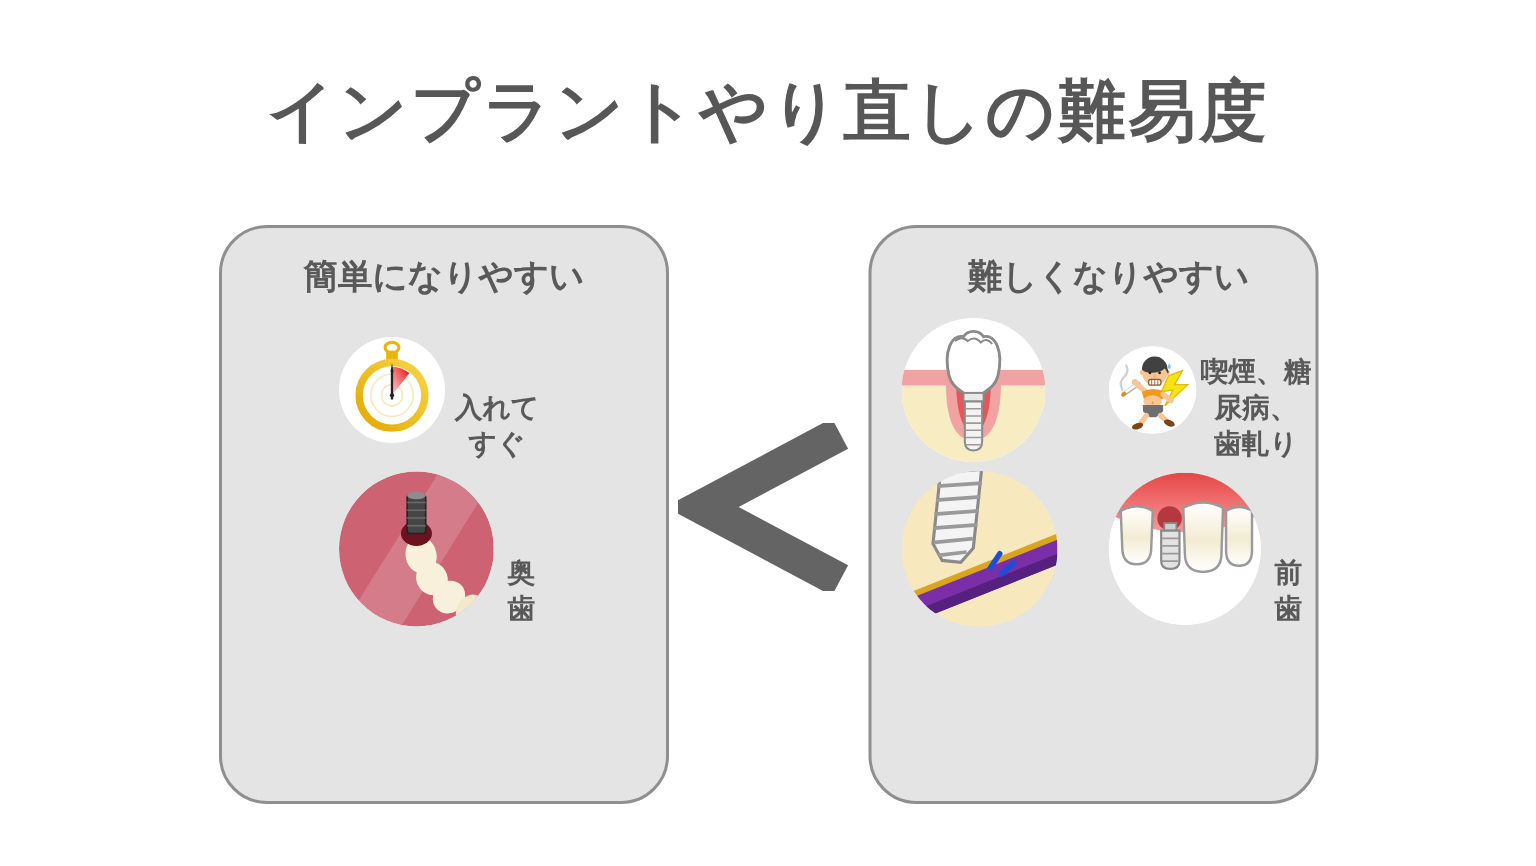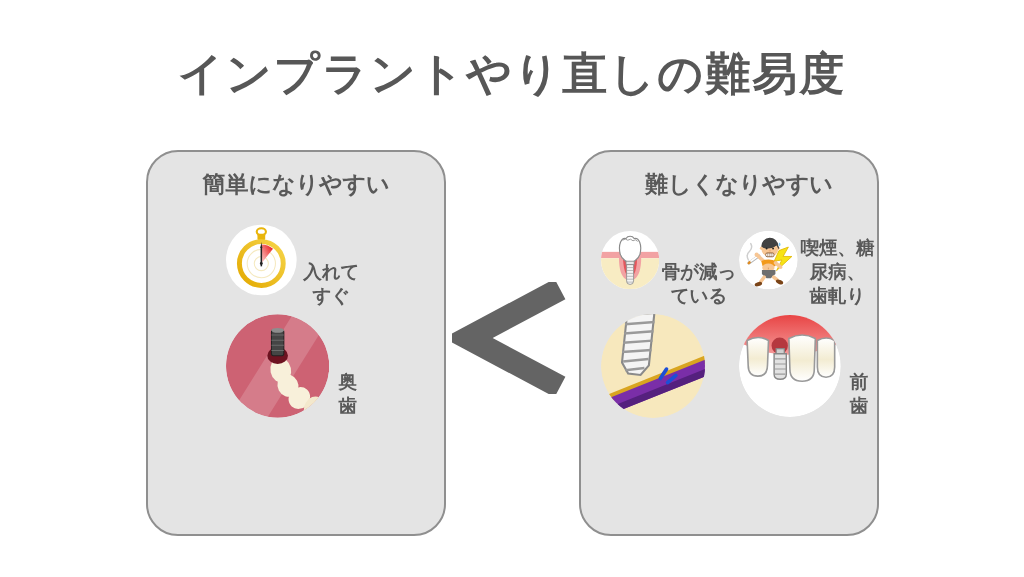--- a/index.html
+++ b/index.html
@@ -148,21 +148,20 @@
             <path d="M31,47 C31,47 29.5,85 50,85 C70.5,85 69,47 69,47 L69,36 L31,36 Z" fill="#f2a2a3"></path>
             <path d="M38,47 C38,47 38,79 50,79 C62,79 62,47 62,47 Z" fill="#e4565c"></path>
             <path d="M33,40 C29,23 35,11 43,13 C46,8 54,8 57,13 C65,11 71,23 67,40 C65,48 59,50 56,53 L44,53 C41,50 35,48 33,40 Z" fill="#ffffff" stroke="#8a8a8a" stroke-width="2"></path>
             <path d="M37,16 q5,-4 9,0 q5,-4 9,1 q4,-4 8,1" fill="none" stroke="#8a8a8a" stroke-width="1.4"></path>
             <rect x="43" y="52" width="14" height="6" fill="#e9e9e9" stroke="#8a8a8a" stroke-width="1.4"></rect>
             <path d="M44,58 h12 v28 q0,6 -6,6 q-6,0 -6,-6 Z" fill="#f3f3f3" stroke="#8a8a8a" stroke-width="1.4"></path>
             <path d="M44,63 h12 M44,68 h12 M44,73 h12 M44,78 h12 M44,83 h12 M44,88 h11" stroke="#9a9a9a" stroke-width="1.1"></path>
           </g>
         </svg>
       </div>
-      <div class="cell-label">骨が減っている</div>
     </div>
 
     <div class="cell">
       <div class="icon-wrap">
         <svg viewBox="0 0 100 100">
           <defs>
               <clipPath id="clipSmk">
                 <circle cx="50" cy="50" r="50"></circle>
               </clipPath>
             </defs>

